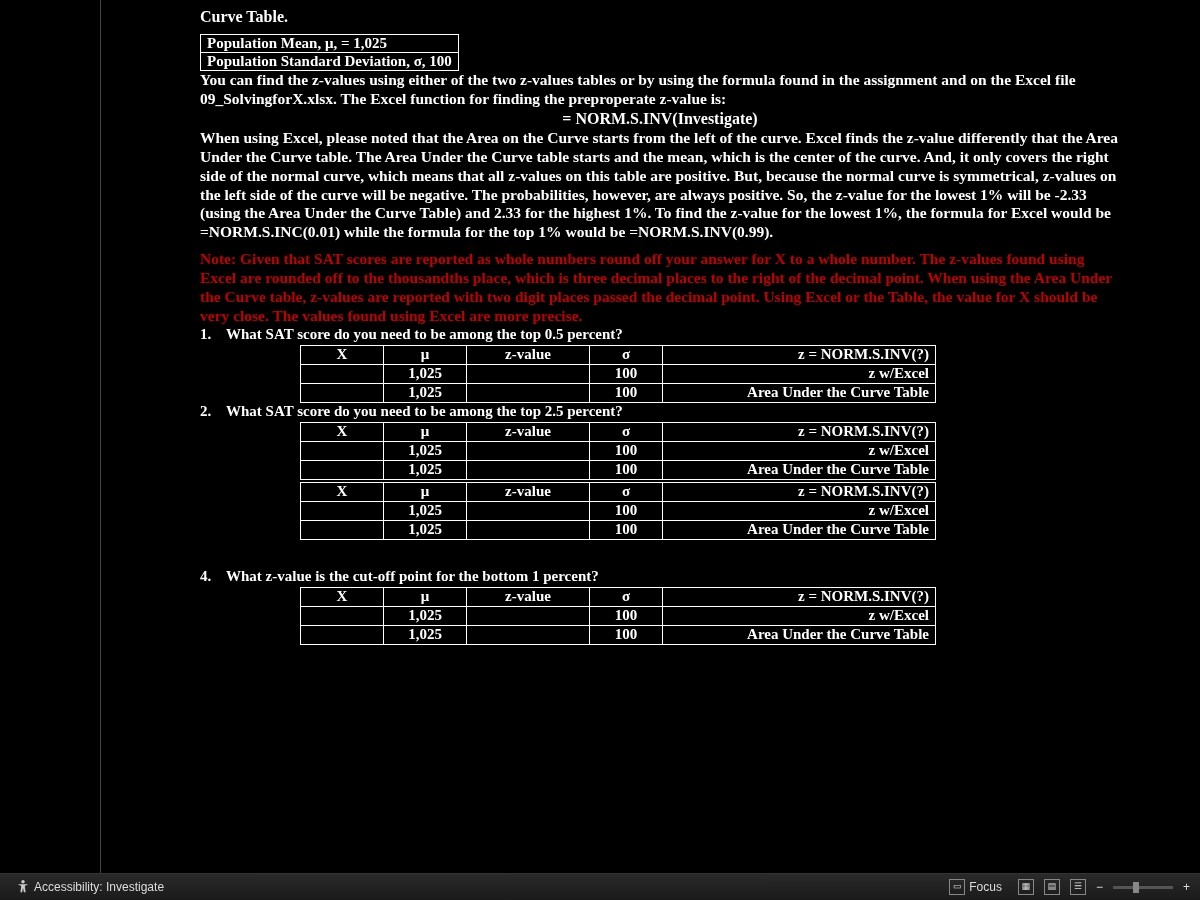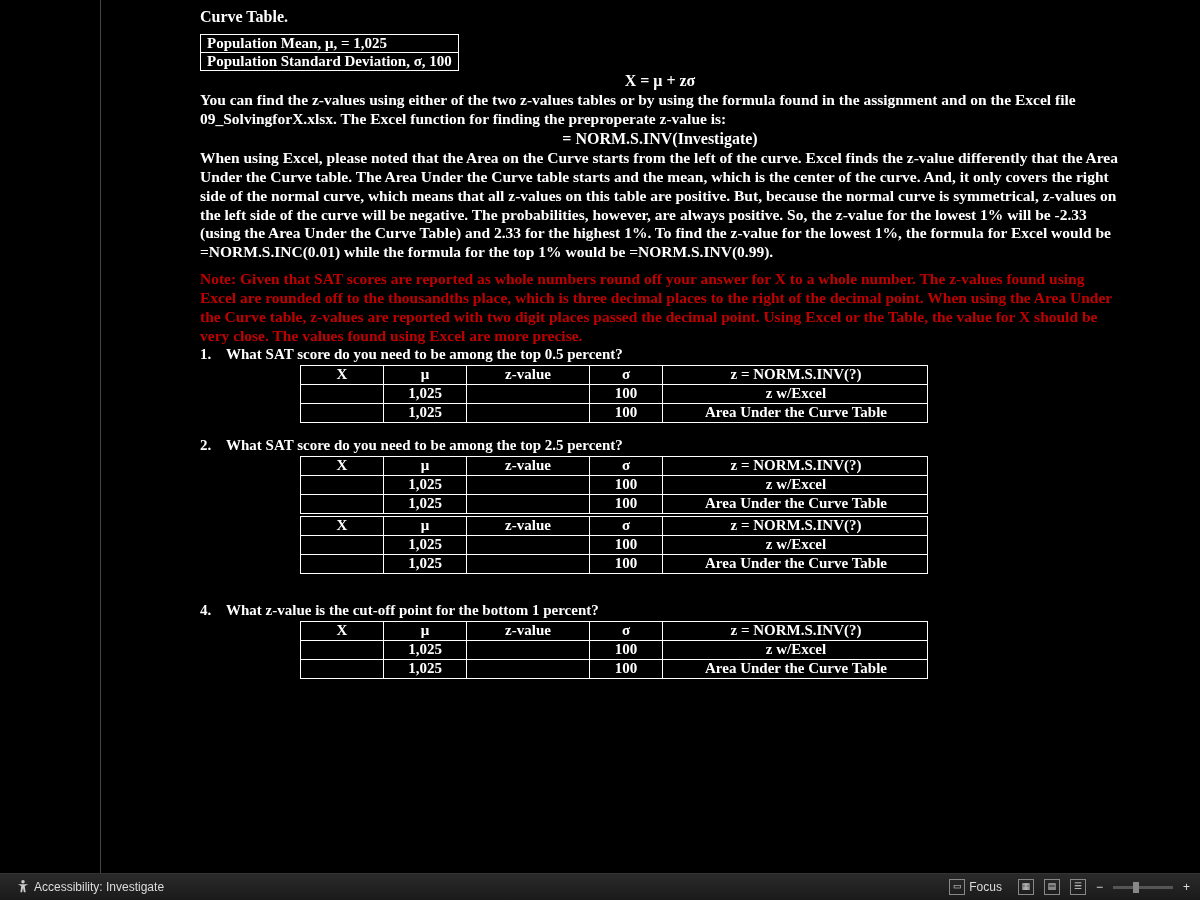--- a/index.html
+++ b/index.html
@@ -61,21 +61,21 @@
   table.calc th, table.calc td {
     border: 1px solid #fff;
     padding: 0 6px;
     text-align: center;
     height: 18px;
   }
   table.calc .col-x { width: 70px; }
   table.calc .col-mu { width: 70px; }
   table.calc .col-z { width: 110px; }
   table.calc .col-s { width: 60px; }
-  table.calc .col-desc { width: 250px; text-align: center; padding-left: 8px;}
+  table.calc .col-desc { width: 250px; text-align: right; padding-left: 16px;}
   .status-bar {
     position: absolute;
     bottom: 0;
     left: 0;
     right: 0;
     height: 26px;
     background: linear-gradient(#2a2a2a,#1a1a1a);
     color: #ddd;
     font-family: 'Segoe UI', Arial, sans-serif;
     font-size: 12px;
@@ -113,21 +113,20 @@
 
 <div class="page-wrap">
 
   <div class="curve-title">Curve Table.</div>
 
   <div class="param-box">
     <div>Population Mean, μ, = 1,025</div>
     <div>Population Standard Deviation, σ, 100</div>
   </div>
 
-  <div class="formula-center">X = μ + zσ</div>
 
   <div class="body-text">You can find the z-values using either of the two z-values tables or by using the formula found in the assignment and on the Excel file 09_SolvingforX.xlsx. The Excel function for finding the preproperate z-value is:</div>
   <div class="formula-center">= NORM.S.INV(Investigate)</div>
   <div class="body-text">When using Excel, please noted that the Area on the Curve starts from the left of the curve. Excel finds the z-value differently that the Area Under the Curve table. The Area Under the Curve table starts and the mean, which is the center of the curve. And, it only covers the right side of the normal curve, which means that all z-values on this table are positive. But, because the normal curve is symmetrical, z-values on the left side of the curve will be negative. The probabilities, however, are always positive. So, the z-value for the lowest 1% will be -2.33 (using the Area Under the Curve Table) and 2.33 for the highest 1%. To find the z-value for the lowest 1%, the formula for Excel would be =NORM.S.INC(0.01) while the formula for the top 1% would be =NORM.S.INV(0.99).</div>
 
   <div style="height:8px"></div>
   <div class="body-text red">Note: Given that SAT scores are reported as whole numbers round off your answer for X to a whole number. The z-values found using Excel are rounded off to the thousandths place, which is three decimal places to the right of the decimal point. When using the Area Under the Curve table, z-values are reported with two digit places passed the decimal point. Using Excel or the Table, the value for X should be very close. The values found using Excel are more precise.</div>
 
   
   <div class="q">
@@ -153,21 +152,21 @@
       <td class="col-x"></td>
       <td class="col-mu">1,025</td>
       <td class="col-z"></td>
       <td class="col-s">100</td>
       <td class="col-desc">Area Under the Curve Table</td>
     </tr>
   </tbody>
     </table>
 
   
-  <div class="q" style="margin-top:14px">
+  <div class="q" style="">
     <span class="num">2.</span><span>What SAT score do you need to be among the top 2.5 percent?</span>
   </div>
   <table class="calc">
     <tbody>
         <tr>
       <th class="col-x">X</th>
       <th class="col-mu">μ</th>
       <th class="col-z">z-value</th>
       <th class="col-s">σ</th>
       <th class="col-desc">z = NORM.S.INV(?)</th>

